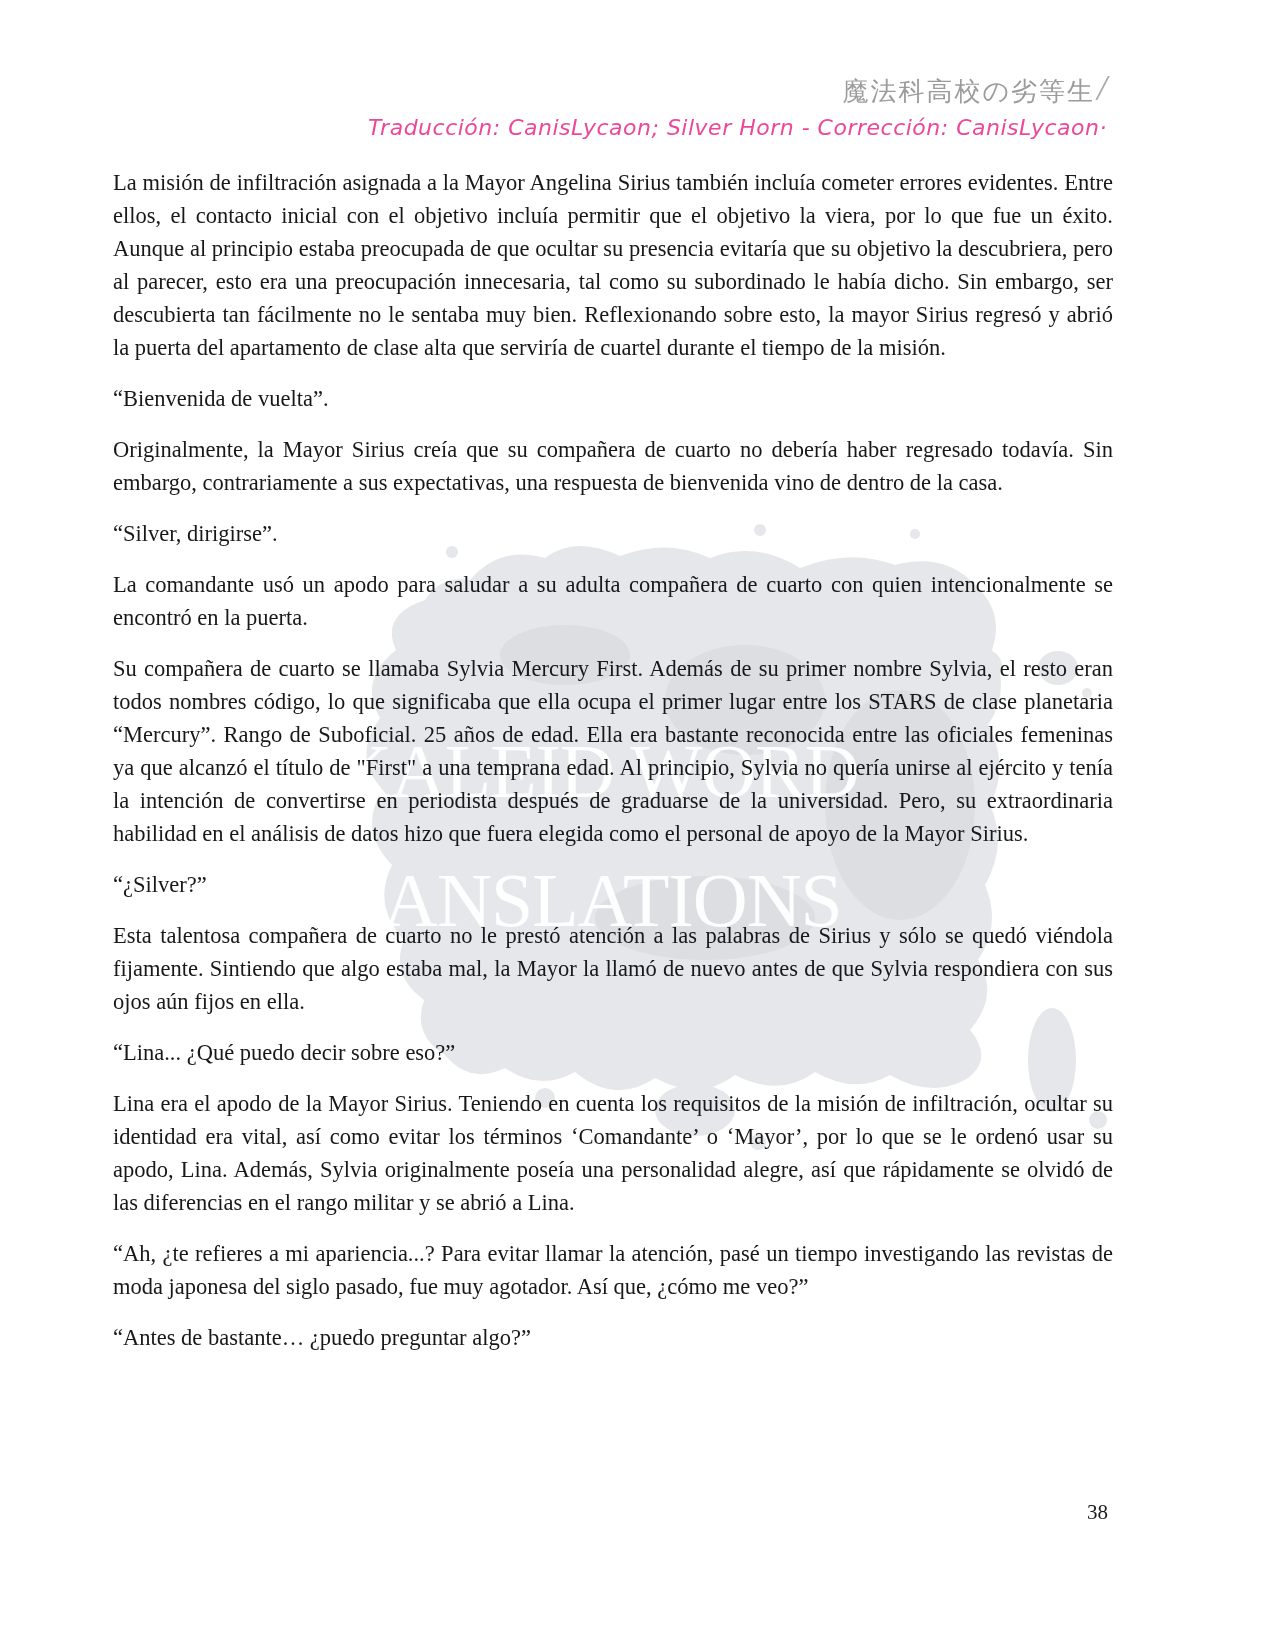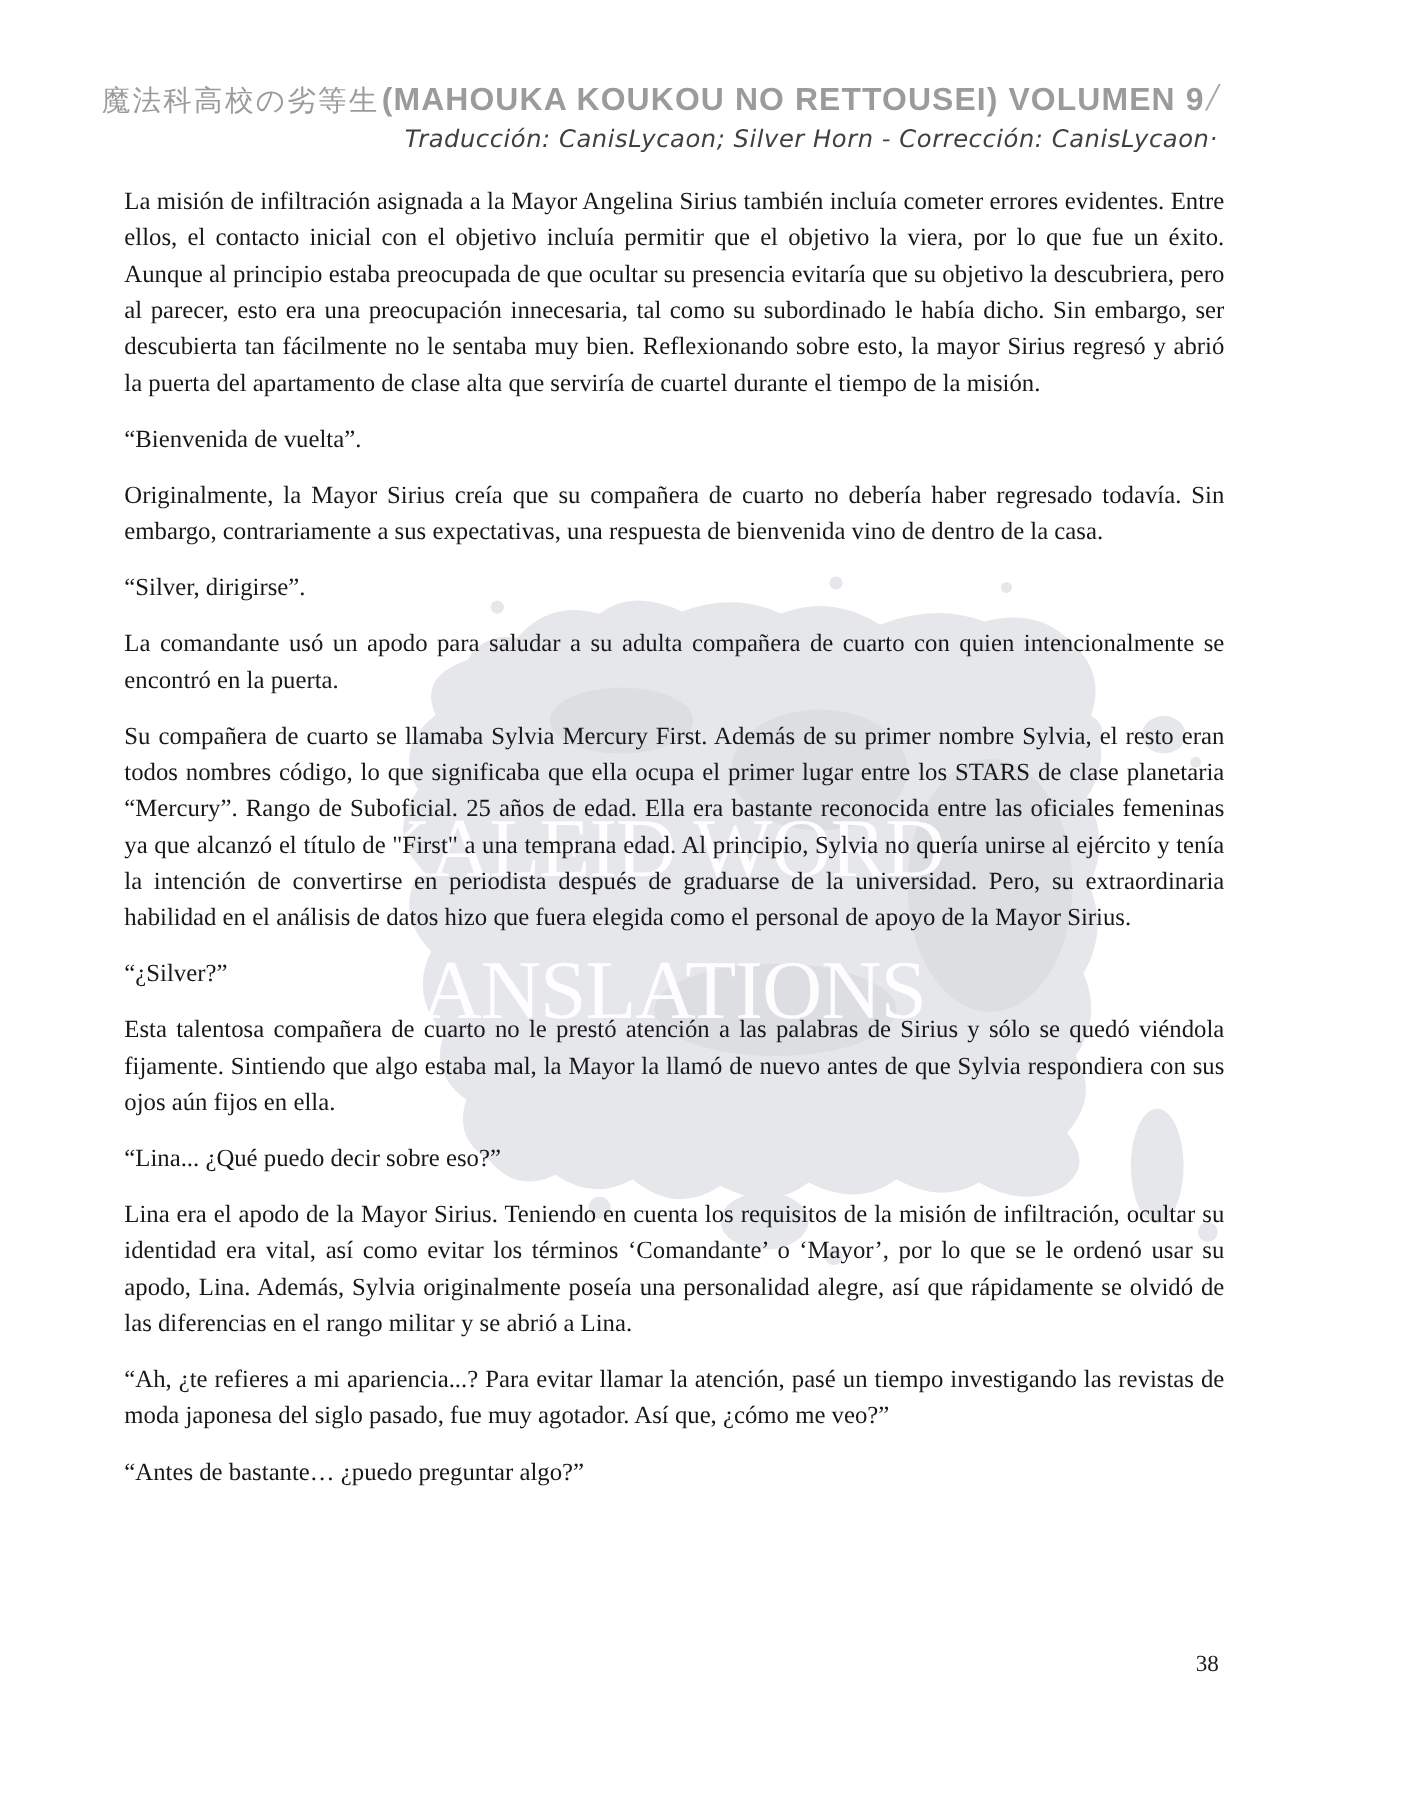--- a/index.html
+++ b/index.html
@@ -45,21 +45,21 @@
     font-style:italic;
     font-size:36px;
     color:#a8a8a8;
     line-height:1;
   }
   .credits{
     margin-top:6px;
     font-family:"DejaVu Sans", sans-serif;
     font-style:italic;
     font-size:22px;
-    color:#404040;
+    color:#ec4899;
     letter-spacing:0.5px;
   }
 
   
   .splat-svg{
     position:absolute;
     left:0; top:0;
     z-index:0;
     pointer-events:none;
   }
@@ -157,21 +157,20 @@
       <ellipse cx="565" cy="655" rx="65" ry="30"></ellipse>
     </g>
   </svg>
 
   <div class="wm-text wm-line1">KALEID WORD</div>
   <div class="wm-text wm-line2">TRANSLATIONS</div>
 
   <div class="header">
     <div class="title-line">
       <span class="title-jp">魔法科高校の劣等生</span>
-      <span class="title-latin">(MAHOUKA KOUKOU NO RETTOUSEI) VOLUMEN 9</span>
       <span class="title-slash">/</span>
     </div>
     <div class="credits">Traducción: CanisLycaon; Silver Horn - Corrección: CanisLycaon·</div>
   </div>
 
   <div class="body-text">
       <p class="para">La misión de infiltración asignada a la Mayor Angelina Sirius también incluía cometer errores evidentes. Entre ellos, el contacto inicial con el objetivo incluía permitir que el objetivo la viera, por lo que fue un éxito. Aunque al principio estaba preocupada de que ocultar su presencia evitaría que su objetivo la descubriera, pero al parecer, esto era una preocupación innecesaria, tal como su subordinado le había dicho. Sin embargo, ser descubierta tan fácilmente no le sentaba muy bien. Reflexionando sobre esto, la mayor Sirius regresó y abrió la puerta del apartamento de clase alta que serviría de cuartel durante el tiempo de la misión.</p>
       <p class="para">“Bienvenida de vuelta”.</p>
       <p class="para">Originalmente, la Mayor Sirius creía que su compañera de cuarto no debería haber regresado todavía. Sin embargo, contrariamente a sus expectativas, una respuesta de bienvenida vino de dentro de la casa.</p>
       <p class="para">“Silver, dirigirse”.</p>

